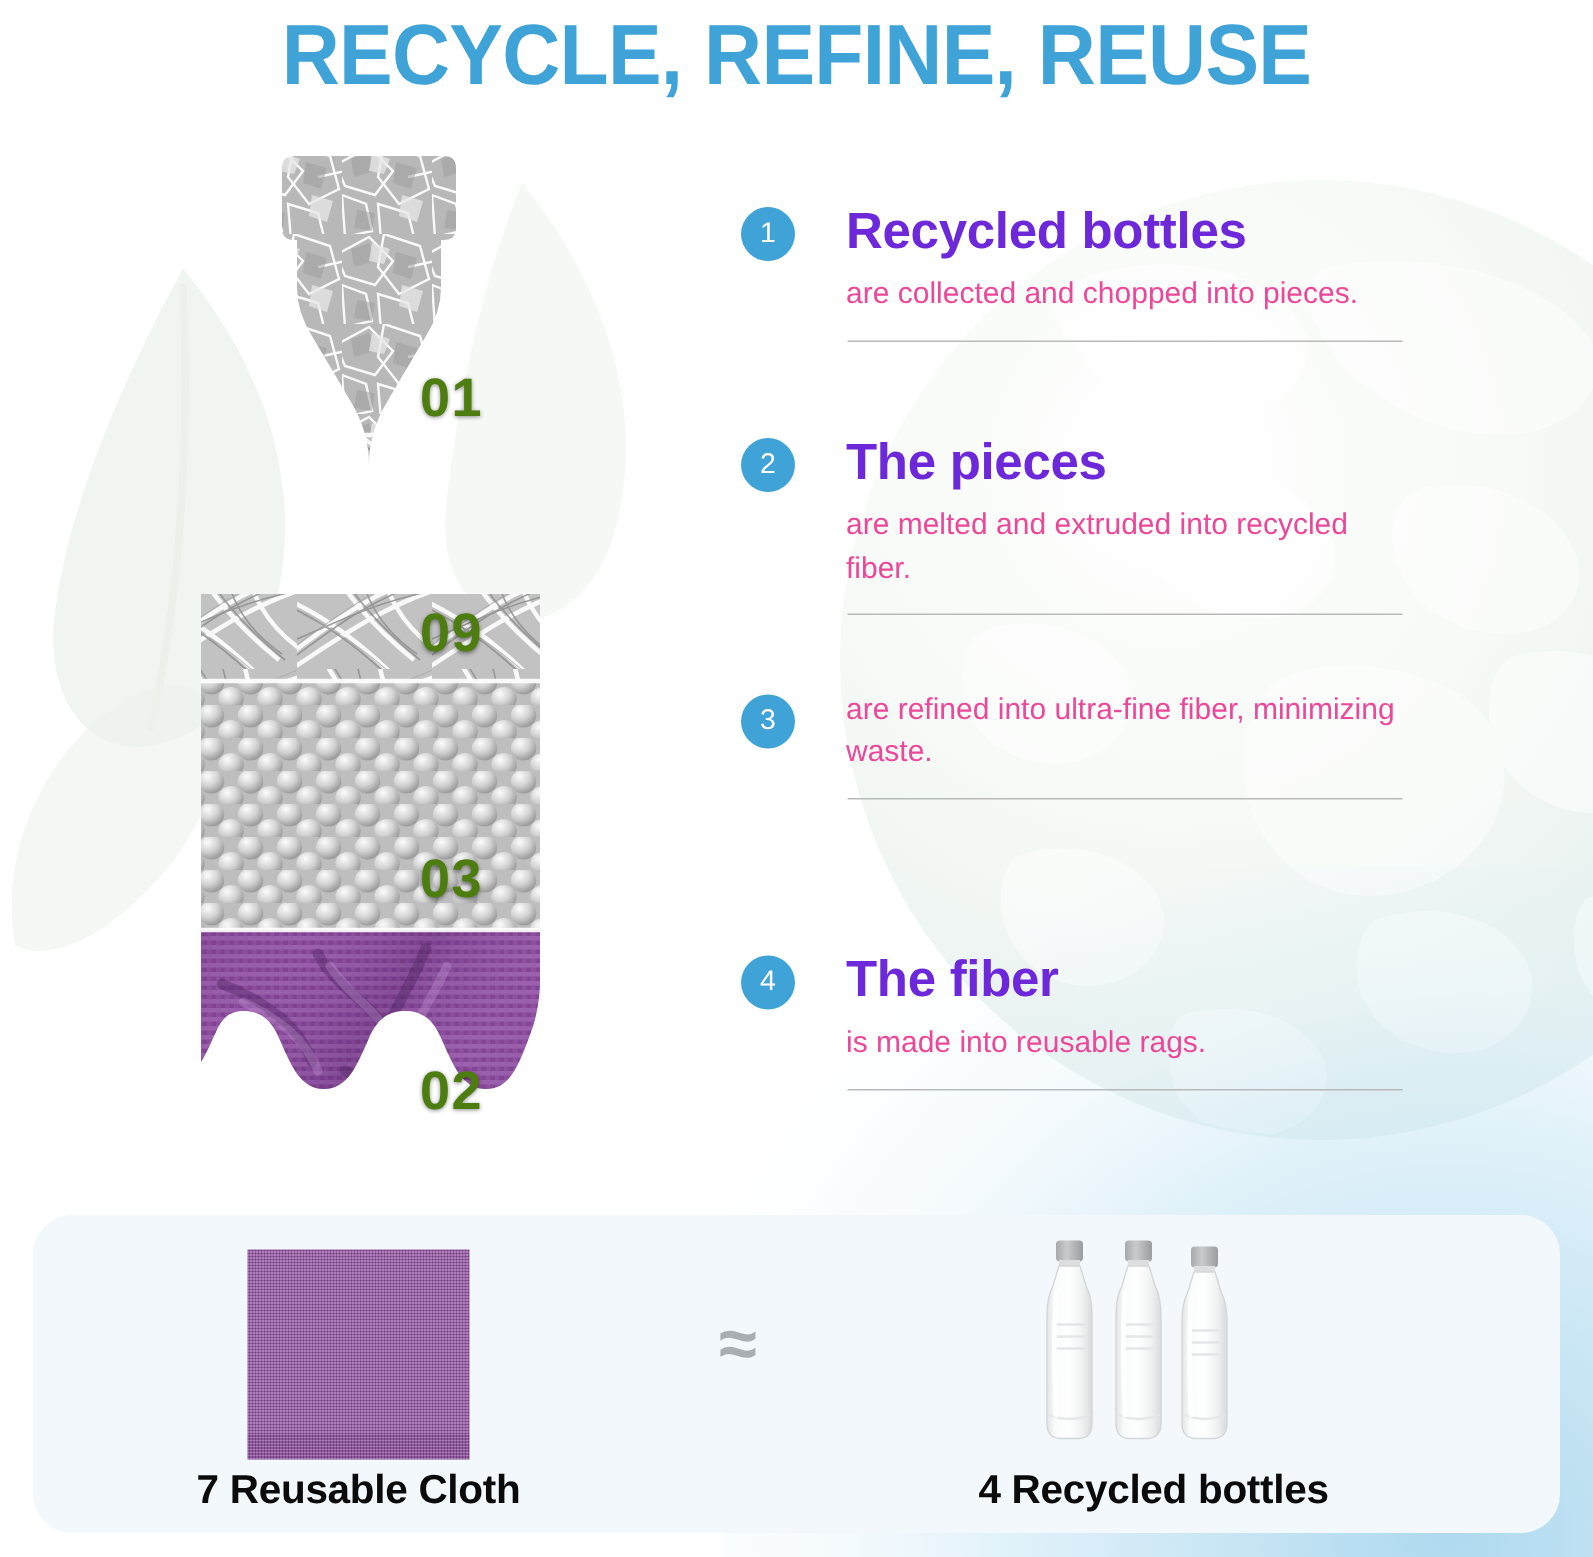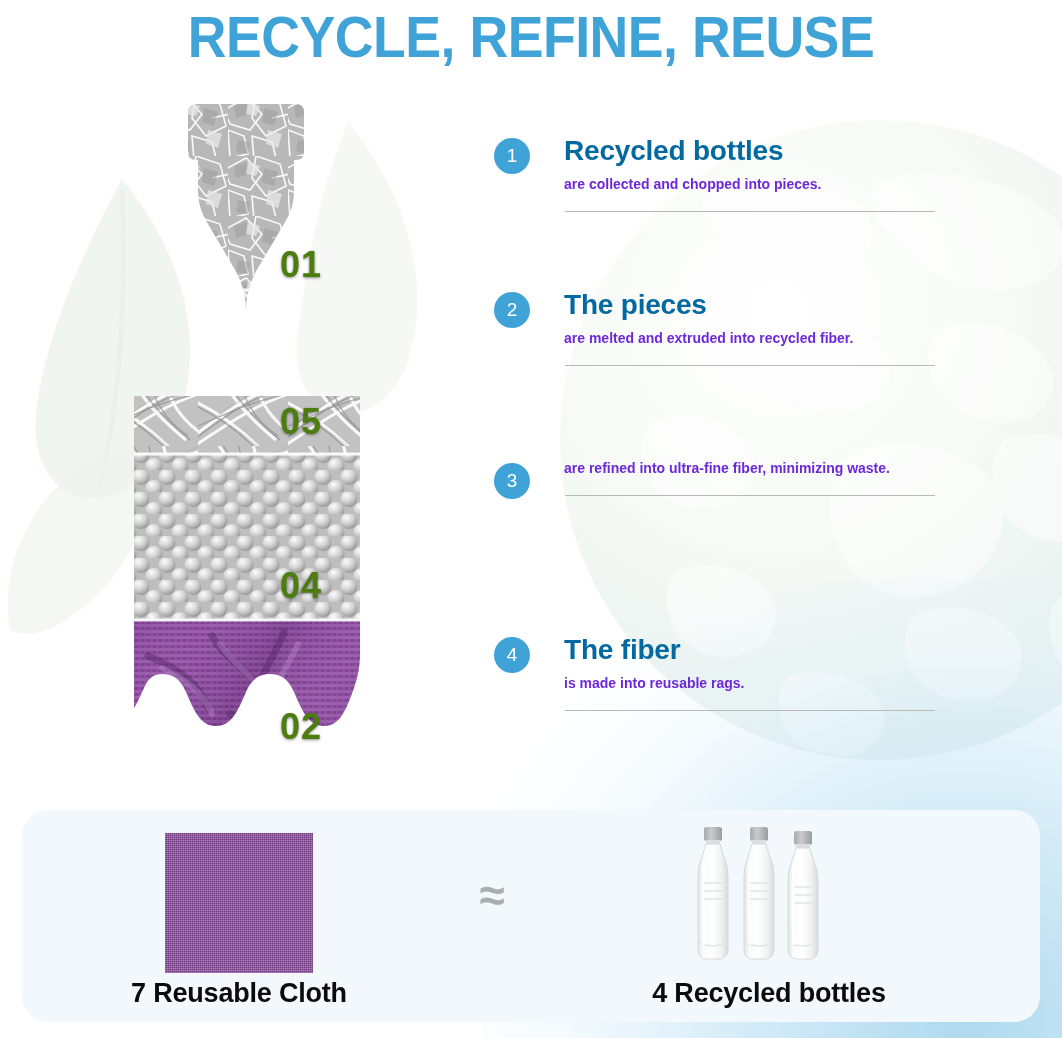--- a/index.html
+++ b/index.html
@@ -122,31 +122,31 @@
     background: #3FA3D7;
     color: #ffffff;
     font-size: 19px;
     font-weight: 400;
     line-height: 36px;
     text-align: center;
     font-family: "Liberation Sans", sans-serif;
   }
 
   .step-title {
-    font-size: 28px;
+    font-size: 34px;
     font-weight: 700;
-    color: #0369a1;
+    color: #6d28d9;
     line-height: 1.18;
     letter-spacing: -0.2px;
   }
   .step-body {
     margin-top: 8px;
-    font-size: 14px;
-    font-weight: 700;
-    color: #6d28d9;
+    font-size: 20px;
+    font-weight: 400;
+    color: #ec4899;
     line-height: 1.42;
   }
   .step-rule {
     margin-top: 16px;
     margin-left: 1px;
     height: 1px;
     background: #B9B9B9;
     width: 370px;
   }
   .s1 { height: 150px; }
@@ -392,22 +392,22 @@
 
         <g stroke="#FFFFFF" stroke-width="3" opacity="0.9">
           <line x1="0" y1="194" x2="300" y2="194"></line>
           <line x1="0" y1="358" x2="300" y2="358"></line>
           <line x1="0" y1="524" x2="300" y2="524"></line>
         </g>
       </g>
     </svg>
 
     <div class="seg-num num01">01</div>
-    <div class="seg-num num02">05</div>
-    <div class="seg-num num03">04</div>
+    <div class="seg-num num02">09</div>
+    <div class="seg-num num03">03</div>
     <div class="seg-num num04">02</div>
   </div>
 
   <div class="steps">
 
     <div class="step s1">
       <div class="step-badge">1</div>
       <div class="step-title">Recycled bottles</div>
       <div class="step-body">are collected and chopped into pieces.</div>
       <div class="step-rule"></div>

